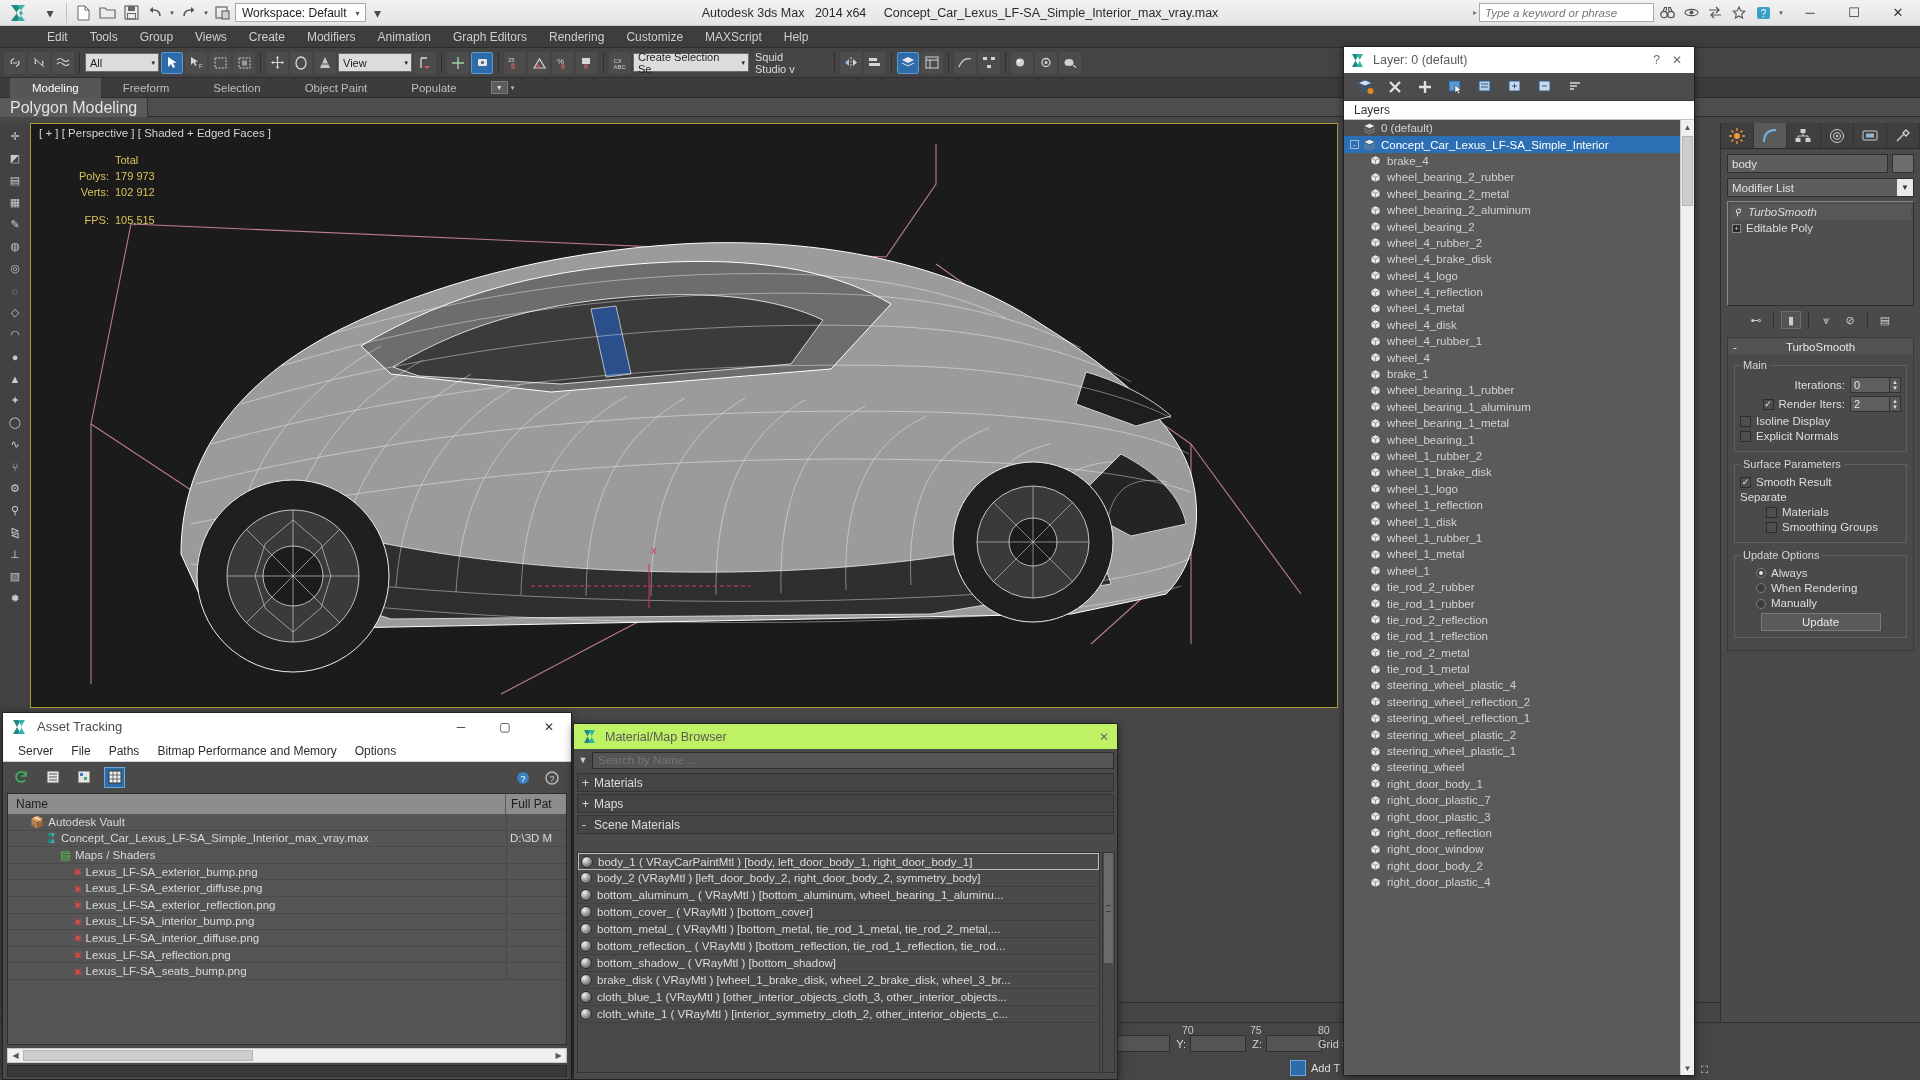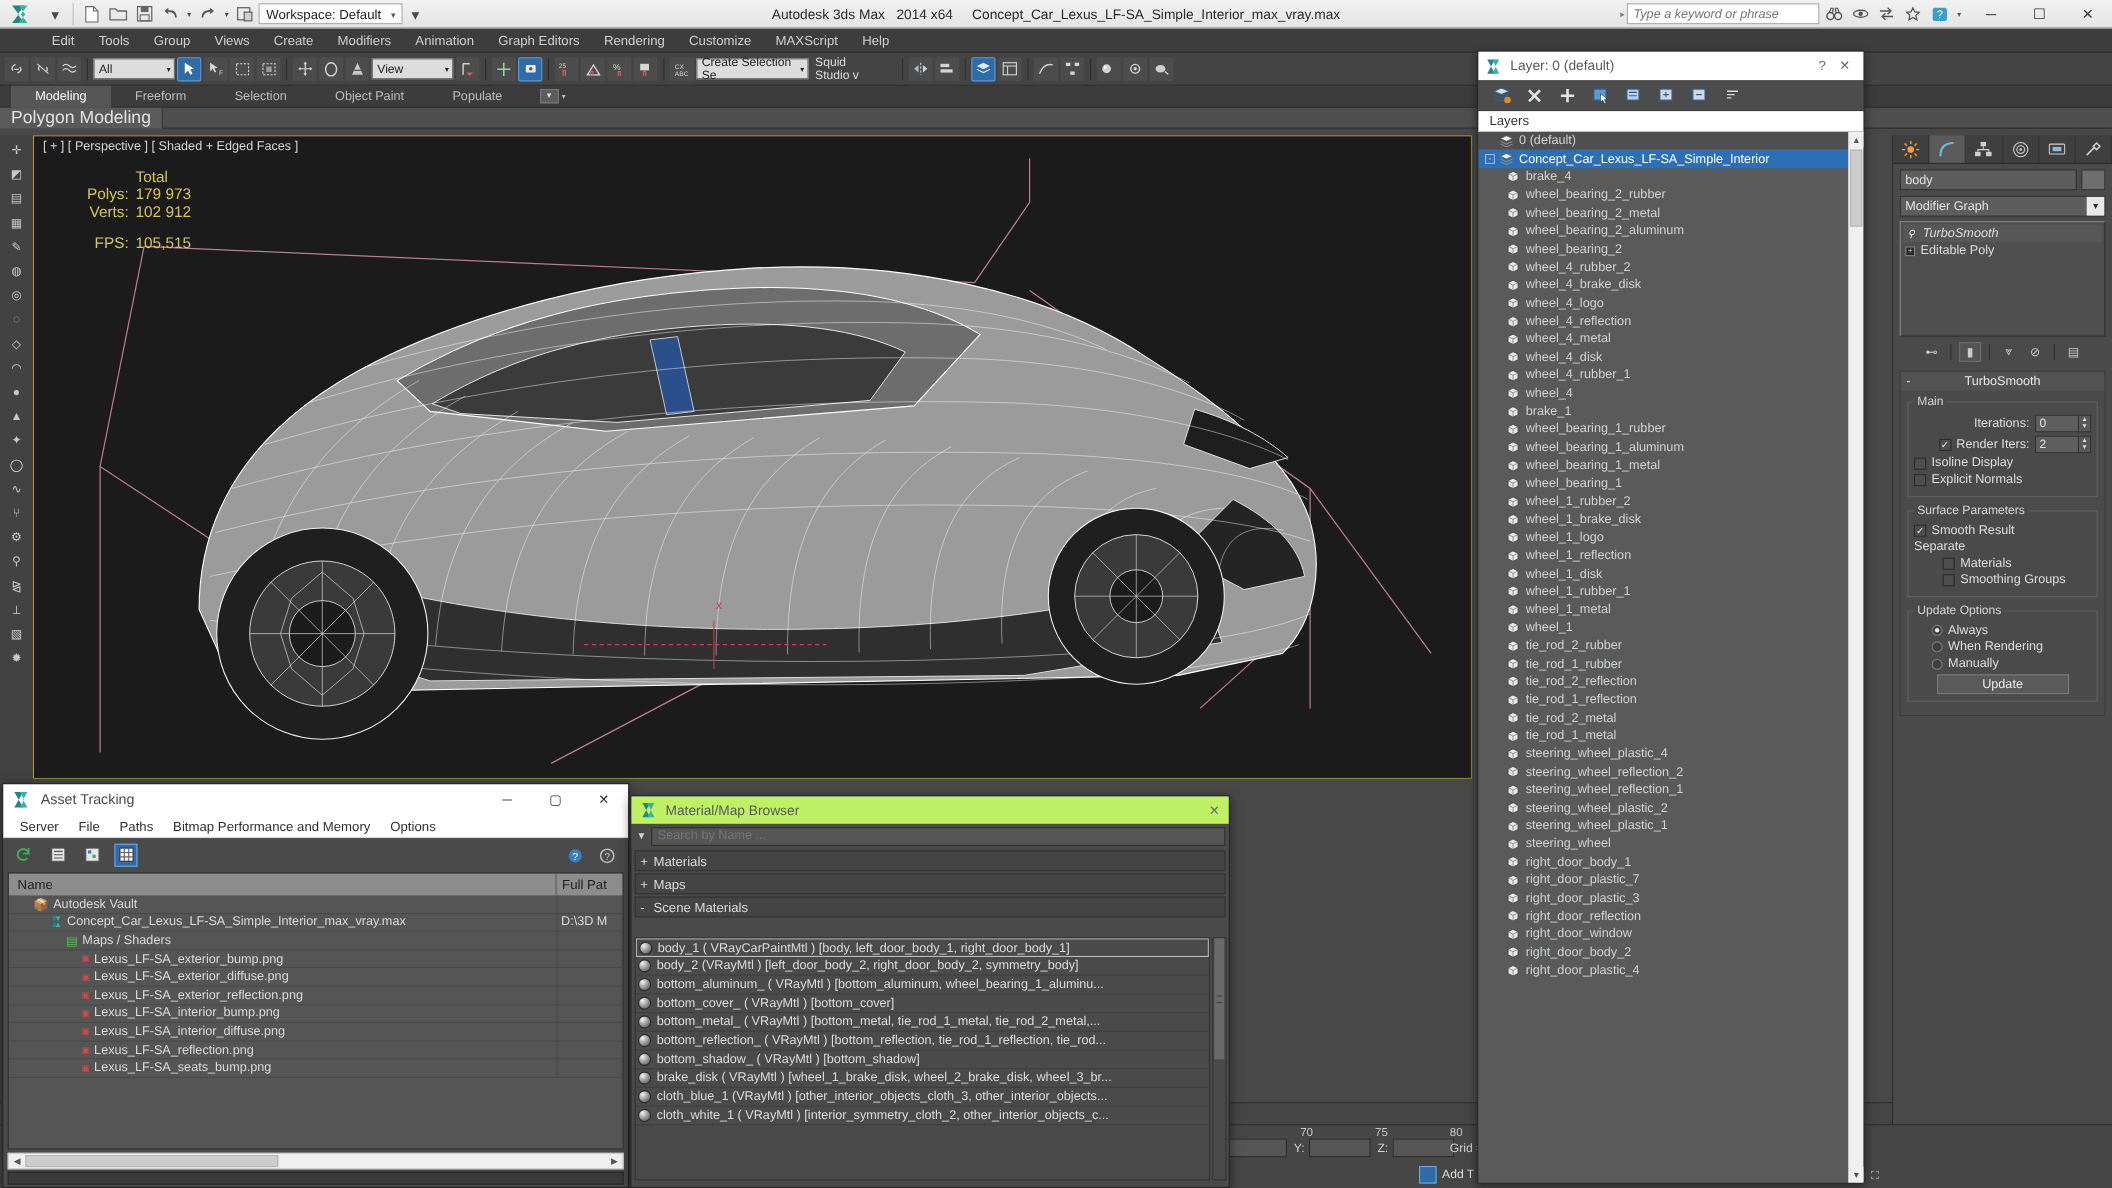--- a/index.html
+++ b/index.html
@@ -59,21 +59,21 @@
     border-bottom:1px solid #2b2b2b; }
   .polytab span { font-size:16px; color:#e2e2e2; padding:0 10px; background:#5a5a5a; line-height:19px;
     border-right:1px solid #333; }
 
   
   .viewport { position:absolute; left:30px; top:123px; width:1308px; height:585px;
     background:#1c1c1c; border:1px solid #b09a3a; overflow:hidden; }
   .vp-label { position:absolute; left:8px; top:3px; font-size:11.5px; color:#d4d4d4; }
   .vp-stats { position:absolute; left:48px; top:28px; font-size:11px; color:#d8c45a; line-height:16px; }
   .vp-stats table { border-collapse:collapse; }
-  .vp-stats td { padding:0 6px 0 0; font-size:14px; color:#d8c45a; }
+  .vp-stats td { padding:0 6px 0 0; font-size:11px; color:#d8c45a; }
   .vp-stats td.k { text-align:right; }
   .vp-canvas { position:absolute; inset:0; }
 
   
   .lefttb { position:absolute; left:0; top:123px; width:30px; bottom:0; background:#424242;
     display:flex; flex-direction:column; align-items:center; padding-top:4px; gap:3px; }
   .lbtn { width:22px; height:19px; display:flex; align-items:center; justify-content:center;
     font-size:11px; color:#c9c9c9; }
 
   
@@ -455,21 +455,21 @@
           <path d="M5 13 V9 h2 v4" fill="none" stroke="#d06060" stroke-width="1.1"></path>
         </svg>
       </div>
     <div class="vsep"></div>
     <div class="tbtn">
       <svg width="15" height="14" viewBox="0 0 15 14">
           <text x="0.5" y="7" font-size="6" fill="#d5d5d5" font-family="Liberation Sans">CX</text>
           <text x="0.5" y="13" font-size="6" fill="#d5d5d5" font-family="Liberation Sans">ABC</text>
         </svg>
       </div>
-    <div class="combo" style="width:102px;">
+    <div class="combo" style="width:116px;">
       <span>Create Selection Se</span>
       <span class="car">▾</span>
     </div>
     <div class="combo dark" style="width:78px;border:none;background:transparent;">
       <span>Squid Studio v</span>
     </div>
     <div class="vsep"></div>
     <div class="tbtn">
       <svg width="14" height="13" viewBox="0 0 14 13">
           <path d="M7 1v11" stroke="#d5d5d5" stroke-dasharray="2 1.5"></path>
@@ -725,21 +725,21 @@
           </svg>
         </div>
     </div>
 
     <div class="cp-row">
       <div class="cp-name">body</div>
       <div class="cp-swatch"></div>
     </div>
 
     <div class="cp-modlist">
-      <span>Modifier Graph</span>
+      <span>Modifier List</span>
       <span class="car">▼</span>
     </div>
 
     <div class="cp-stack">
       <div class="stk-item sel">
         <span class="stk-bulb">⚲</span>
         <span>TurboSmooth</span>
       </div>
       <div class="stk-item">
         <span class="stk-plus">+</span>

